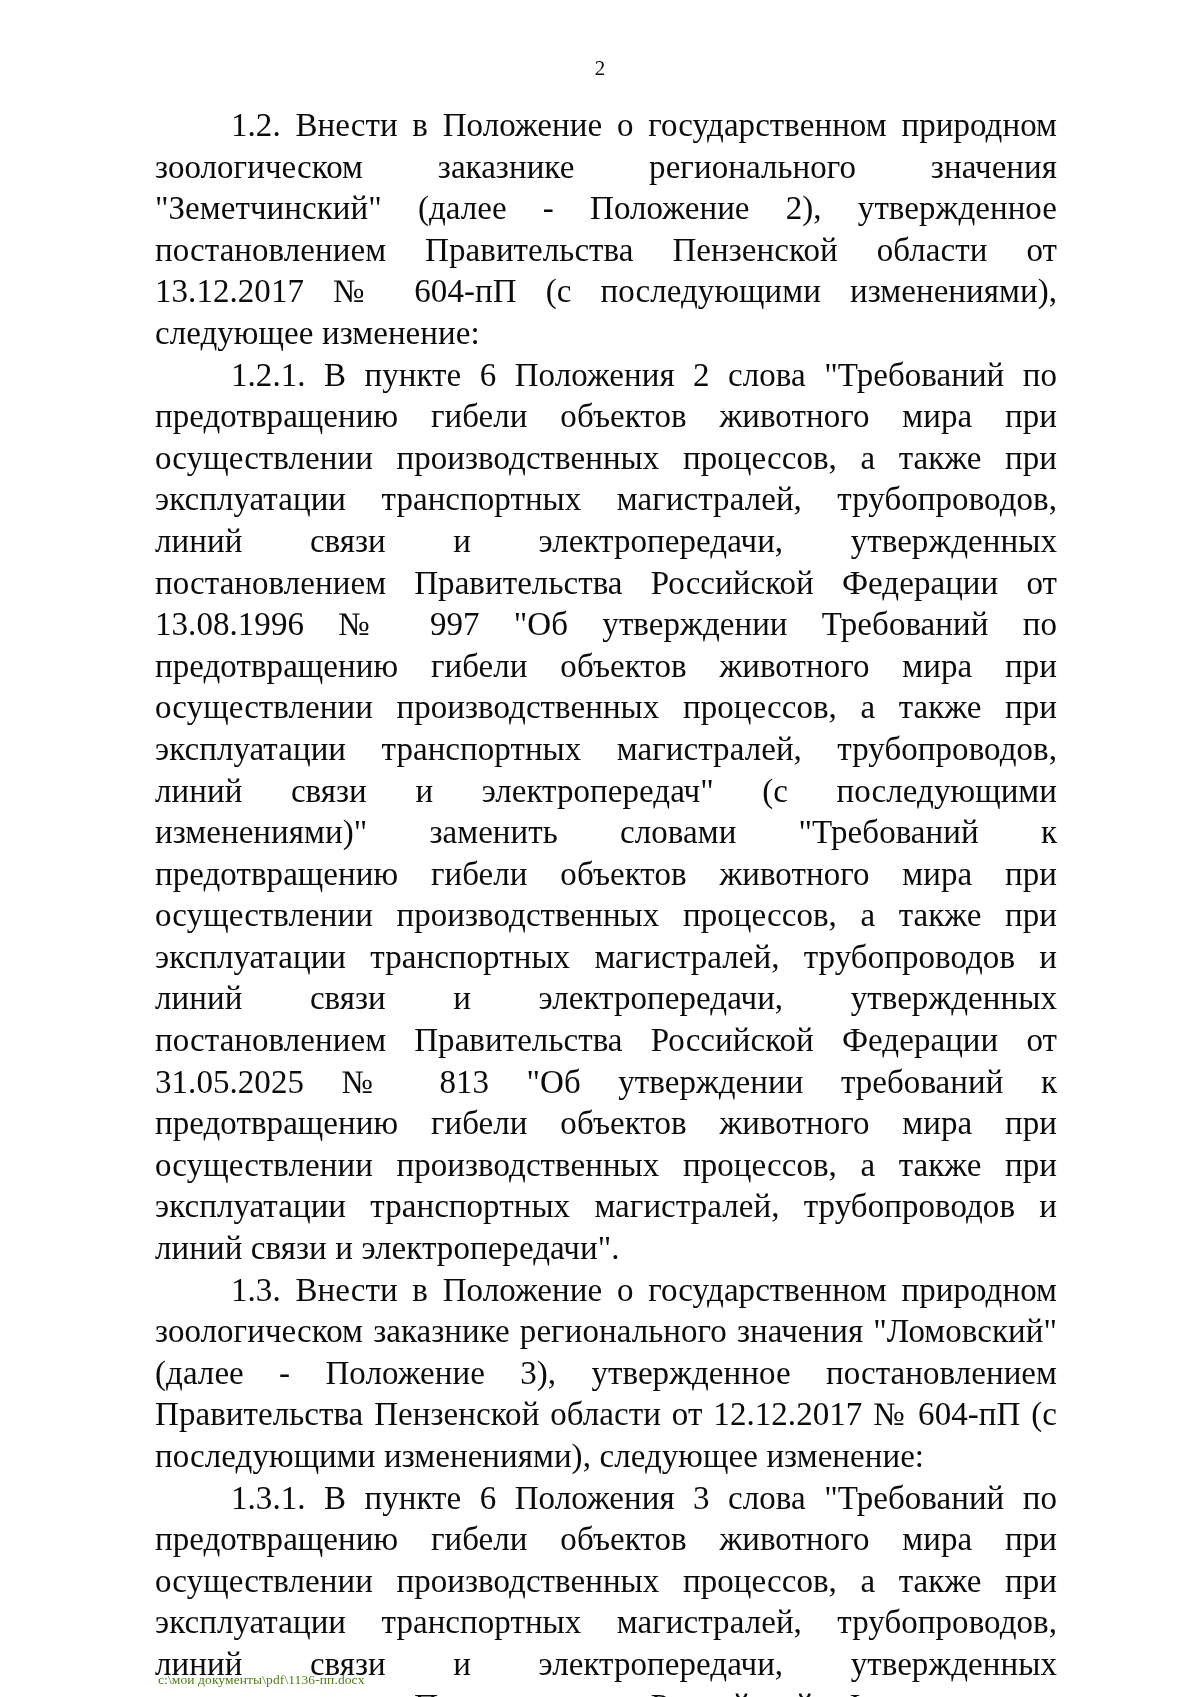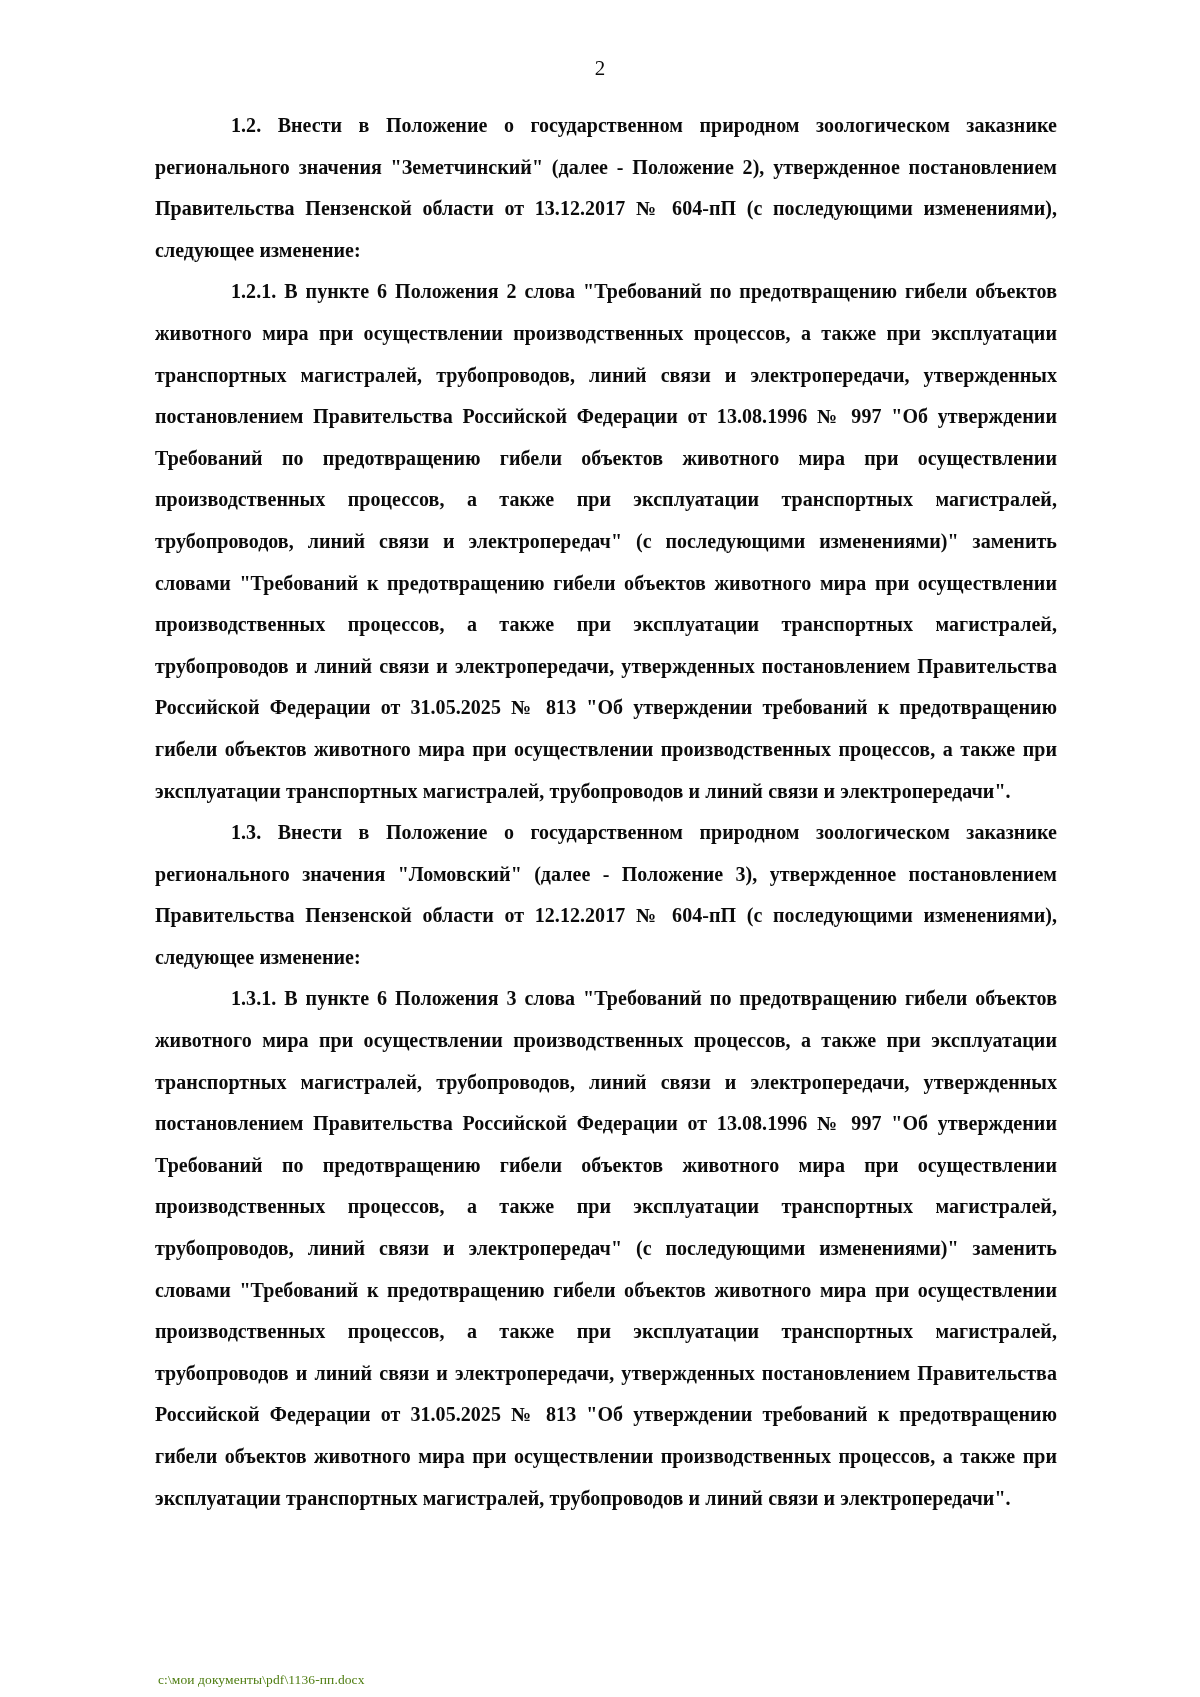--- a/index.html
+++ b/index.html
@@ -35,26 +35,25 @@
     top: 105px;
     left: 155px;
     width: 902px;
   }
   p.para {
     margin: 0;
     padding: 0;
     text-align: justify;
     text-justify: inter-word;
     text-indent: 76px;
-    font-size: 20px;
+    font-size: 33px;
     line-height: 41.6px;
     letter-spacing: 0.05px;
     word-spacing: 0.2px;
     hyphens: none;
-    font-weight: bold;
   }
   p.para:last-child {
     text-align: justify;
   }
   .footer-path {
     position: absolute;
     left: 158px;
     top: 1672px;
     font-size: 13.5px;
     line-height: 1.2;

